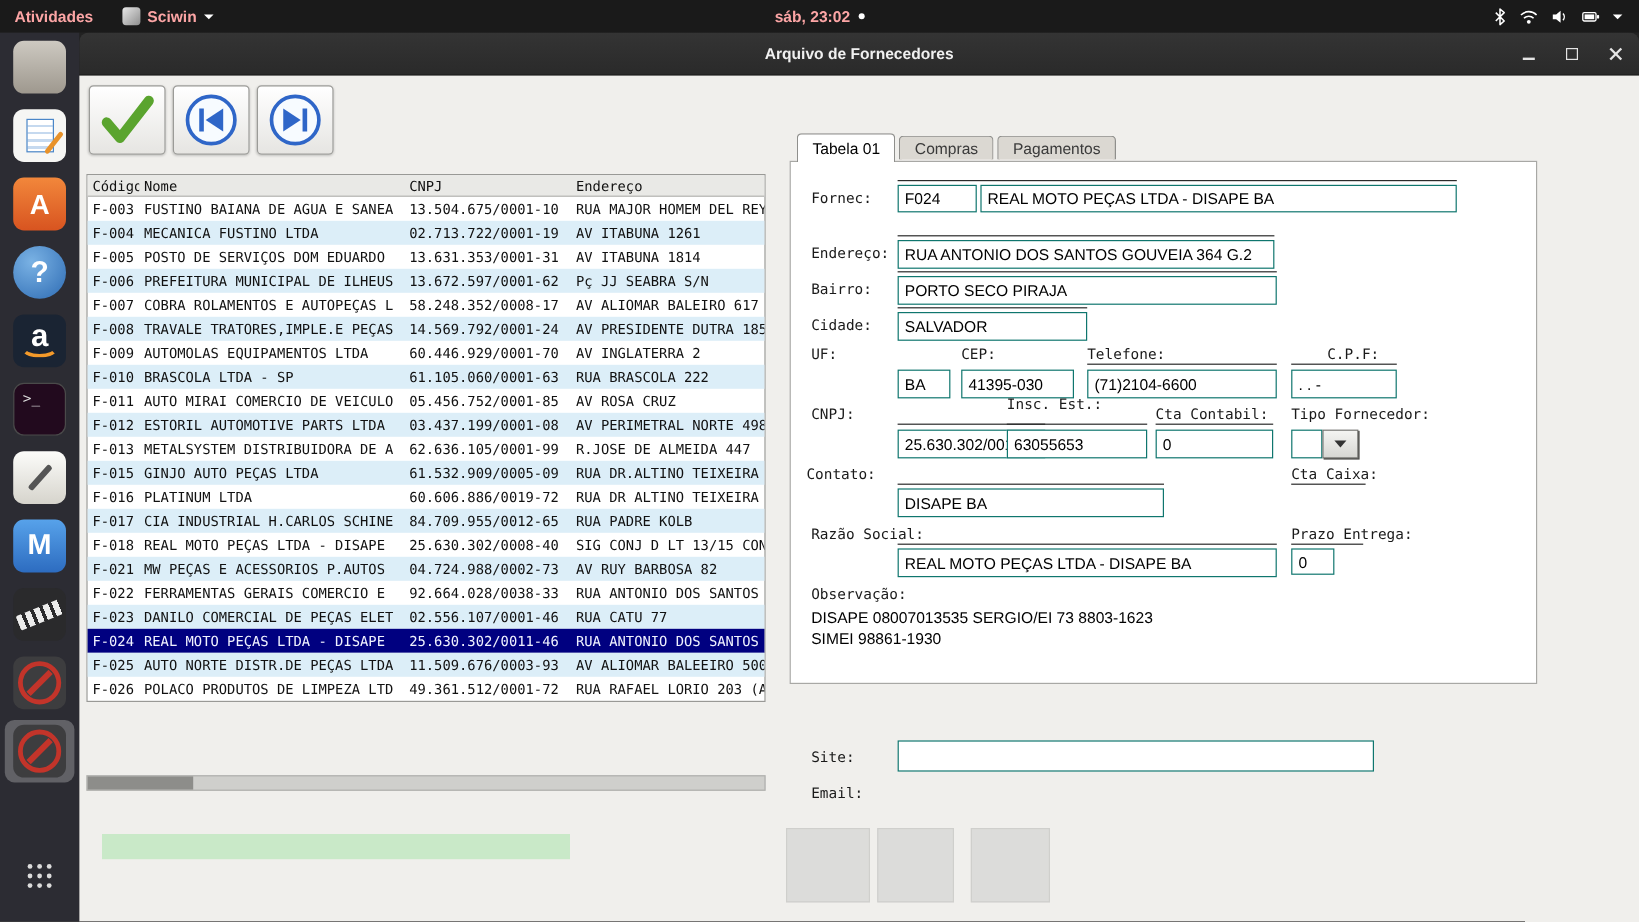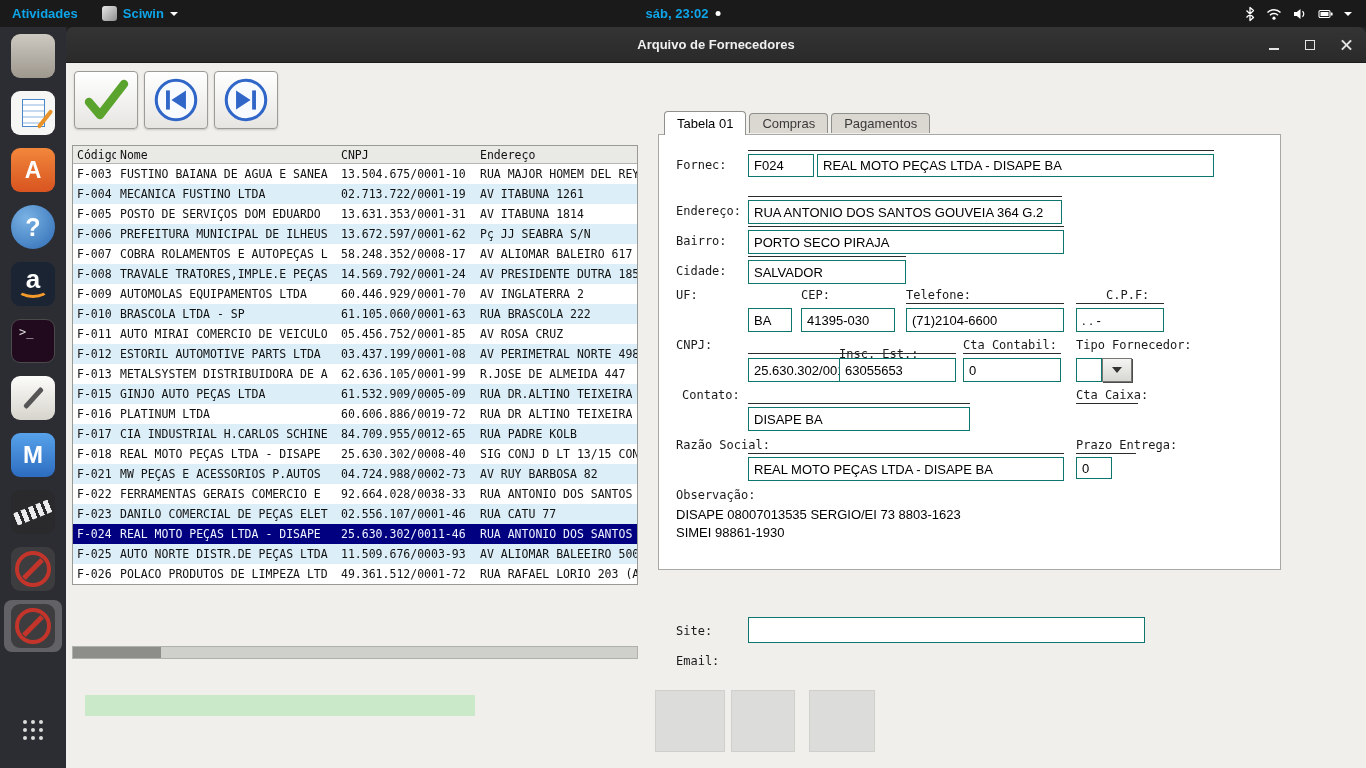--- a/index.html
+++ b/index.html
@@ -2,21 +2,21 @@
 <html><head>
 <meta charset="utf-8">
 <style>
   * { margin:0; padding:0; box-sizing:border-box; }
   html,body { width:1366px; height:768px; overflow:hidden; background:#222; }
   body { font-family:"Liberation Sans", sans-serif; }
   #screen { position:relative; width:1366px; height:768px; }
 
   
   #topbar { position:absolute; top:0; left:0; width:1366px; height:27px; background:#1a1a1a;
-            color:#0ea5e9; display:flex; align-items:center; font-size:13px; font-weight:600; z-index:20; }
+            color:#fca5a5; display:flex; align-items:center; font-size:13px; font-weight:600; z-index:20; }
   .tb-left { display:flex; align-items:center; height:100%; }
   .tb-item { padding:0 12px; height:100%; display:flex; align-items:center; gap:6px; cursor:default; }
   .app-ico { width:15px; height:15px; border-radius:3px; background:linear-gradient(135deg,#e8e8e8,#8d8d8d); display:inline-block; }
   .caret { width:0; height:0; border-left:4px solid transparent; border-right:4px solid transparent; border-top:4px solid #fff; }
   .tb-center { position:absolute; left:50%; transform:translateX(-50%); height:100%; display:flex; align-items:center; gap:7px; }
   .notif-dot { width:5px; height:5px; border-radius:50%; background:#fff; }
   .tb-right { margin-left:auto; display:flex; align-items:center; gap:10px; padding-right:14px; height:100%; }
 
   
   #dock { position:absolute; left:0; top:27px; width:66px; height:741px; background:#2c2c33;
@@ -391,35 +391,35 @@
         <div class="flabel" style="left:247px;top:153px">Telefone:</div>
         <div class="flabel" style="left:447px;top:153px">C.P.F:</div>
         <div class="frule" style="left:247px;top:168px;width:158px"></div>
         <div class="frule" style="left:417px;top:168px;width:88px"></div>
         <div class="fbox" style="left:89px;top:173px;width:44px;height:24px">BA</div>
         <div class="fbox" style="left:142px;top:173px;width:94px;height:24px">41395-030</div>
         <div class="fbox" style="left:247px;top:173px;width:158px;height:24px">(71)2104-6600</div>
         <div class="fbox" style="left:417px;top:173px;width:88px;height:24px">. . -</div>
 
         <div class="flabel" style="left:17px;top:203px">CNPJ:</div>
-        <div class="flabel" style="left:180px;top:212px">Insc. Est.:</div>
+        <div class="flabel" style="left:180px;top:195px">Insc. Est.:</div>
         <div class="flabel" style="left:304px;top:203px">Cta Contabil:</div>
         <div class="flabel" style="left:417px;top:203px">Tipo Fornecedor:</div>
         <div class="frule" style="left:89px;top:218px;width:123px"></div>
         <div class="frule" style="left:180px;top:218px;width:117px"></div>
         <div class="frule" style="left:304px;top:218px;width:98px"></div>
         <div class="fbox" style="left:89px;top:223px;width:123px;height:24px">25.630.302/0011-46</div>
         <div class="fbox" style="left:180px;top:223px;width:117px;height:24px">63055653</div>
         <div class="fbox" style="left:304px;top:223px;width:98px;height:24px">0</div>
         <div class="fbox" style="left:417px;top:223px;width:26px;height:24px"></div>
         <div class="combo-btn" style="left:443px;top:223px">
           <span class="dn-caret"></span>
         </div>
 
-        <div class="flabel" style="left:23px;top:253px">Contato:</div>
+        <div class="flabel" style="left:13px;top:253px">Contato:</div>
         <div class="flabel" style="left:417px;top:253px">Cta Caixa:</div>
         <div class="frule" style="left:89px;top:268px;width:222px"></div>
         <div class="frule" style="left:417px;top:268px;width:62px"></div>
         <div class="fbox" style="left:89px;top:272px;width:222px;height:24px">DISAPE BA</div>
 
         <div class="flabel" style="left:17px;top:303px">Razão Social:</div>
         <div class="flabel" style="left:417px;top:303px">Prazo Entrega:</div>
         <div class="frule" style="left:89px;top:318px;width:316px"></div>
         <div class="frule" style="left:417px;top:318px;width:60px"></div>
         <div class="fbox" style="left:89px;top:322px;width:316px;height:24px">REAL MOTO PEÇAS LTDA - DISAPE BA</div>

